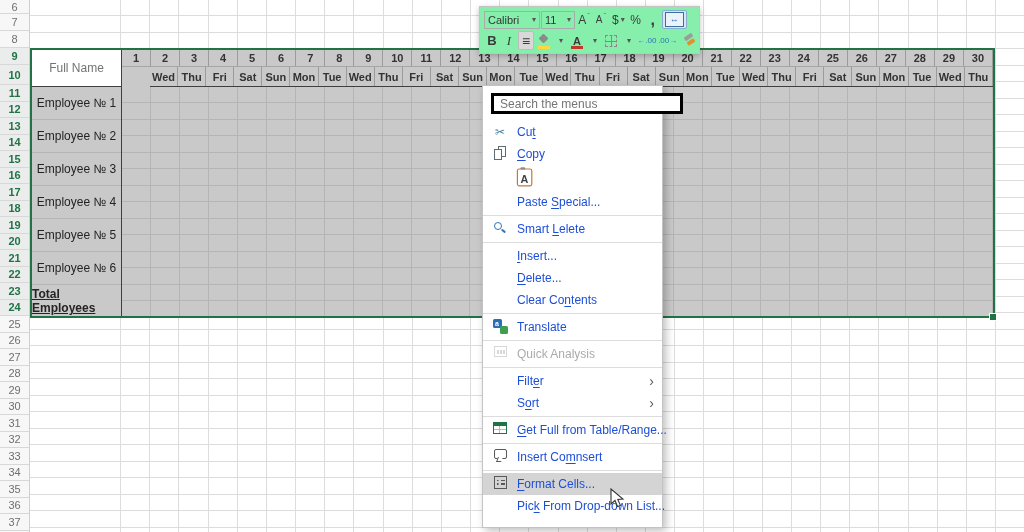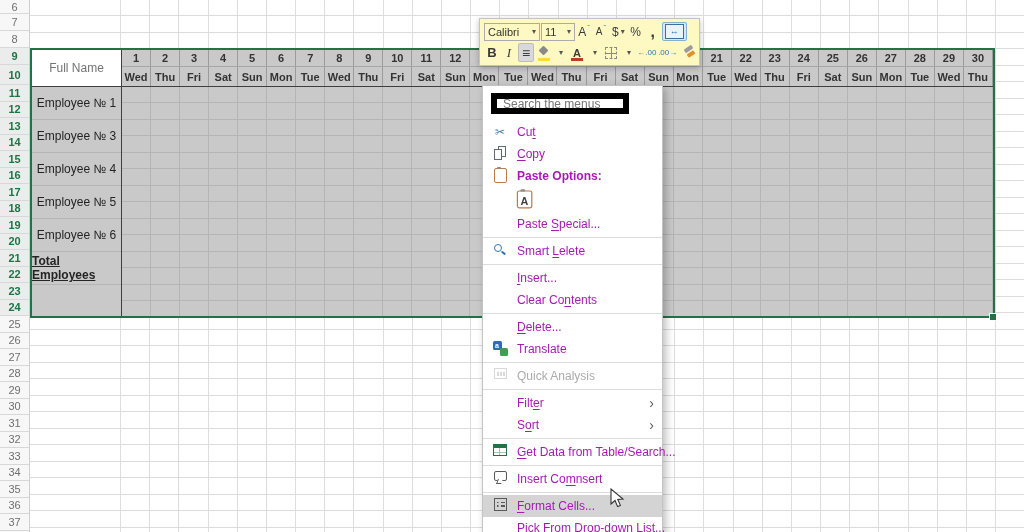--- a/index.html
+++ b/index.html
@@ -24,29 +24,29 @@
     border:2px solid #217346;box-sizing:border-box;overflow:hidden;}
   .fill-handle{position:absolute;left:989px;top:313px;width:6px;height:6px;background:#217346;border:1px solid #fff;z-index:5;}
   .name-col{position:absolute;left:0;top:0;width:90px;height:100%;border-right:1.6px solid #3f3f3f;box-sizing:border-box;background:#c9c9c9;}
   .fullname{height:37px;background:#fff;border-bottom:1.6px solid #3f3f3f;box-sizing:border-box;
     display:flex;align-items:center;justify-content:center;font-weight:400;font-size:12px;color:#737373;}
   .nblock{height:33px;display:flex;align-items:center;justify-content:center;font-size:12px;color:#242424;
     border-bottom:1px solid #b5b5b5;box-sizing:border-box;}
   .nblock.total{font-weight:700;text-decoration:underline;}
   .sel-head{position:absolute;left:90px;top:0;right:0;height:37px;}
   .r-nums{height:17px;display:flex;border-bottom:1px solid #a6a6a6;box-sizing:border-box;}
-  .r-names{height:20px;display:flex;border-bottom:1.6px solid #3f3f3f;box-sizing:border-box;}
+  .r-names{height:20px;display:flex;border-bottom:1.6px solid #3f3f3f;box-sizing:border-box;margin-left:28px;}
   .dcell{flex:1;display:flex;align-items:center;justify-content:center;font-size:11px;font-weight:600;color:#333;
     border-right:1px solid #9b9b9b;box-sizing:border-box;}
   .sel-body{position:absolute;left:90px;top:37px;right:0;bottom:0;
     background:repeating-linear-gradient(to bottom,transparent 0 15.5px,#b5b5b5 15.5px 16.5px),
                repeating-linear-gradient(to right,transparent 0 28.03px,#b5b5b5 28.03px 29.03px);}
 
   
-  .mini-toolbar{position:absolute;left:479px;top:18px;width:221px;z-index:20;background:#fef9c3;
+  .mini-toolbar{position:absolute;left:479px;top:6px;width:221px;z-index:20;background:#86efac;
     border:1px solid #c3c3c3;box-shadow:0 2px 6px rgba(0,0,0,.25);padding:2px 4px;box-sizing:border-box;}
   .tb-row{display:flex;align-items:center;height:21px;gap:1px;}
   .tb-btn{display:flex;align-items:center;justify-content:center;height:19px;min-width:16px;padding:0 2px;
     color:#3b3b3b;font-size:12px;border-radius:2px;box-sizing:border-box;}
   .tb-box{display:flex;align-items:center;justify-content:space-between;height:18px;border:1px solid #ababab;
     padding:0 3px;font-size:11px;color:#333;box-sizing:border-box;}
   .tb-caret{font-size:8px;color:#555;margin-left:2px;}
   .fontbox{width:56px}.sizebox{width:34px}
   .bold-b{font-weight:700;font-size:13px;}
   .italic-i{font-family:"Liberation Serif",serif;font-style:italic;font-size:13px;}
@@ -64,34 +64,34 @@
                linear-gradient(to right,transparent 0 5px,#8a8a8a 5px 6px,transparent 6px);}
   .painter{position:relative;width:15px;height:15px;}
   .painter::before{content:"";position:absolute;left:3px;top:2px;width:9px;height:4px;background:#9c9c9c;border-radius:1px;transform:rotate(-35deg);}
   .painter::after{content:"";position:absolute;left:6px;top:7px;width:8px;height:4px;background:#e0912f;border-radius:1px;transform:rotate(-35deg);}
   .mergeic{width:17px;height:13px;border:1px solid #3c6e9f;background:#eaf2fa;color:#2e75b6;
     font-size:9px;line-height:12px;text-align:center;font-weight:700;}
 
   
   .menu{position:absolute;left:482px;top:85px;width:181px;z-index:30;background:#fff;
     border:1px solid #c3c3c3;box-shadow:3px 3px 8px rgba(0,0,0,.25);box-sizing:border-box;padding-bottom:10px;}
-  .menu-search{display:block;width:138px;height:21px;margin:7px 8px 7px;border:6px solid #000000;
+  .menu-search{display:block;width:192px;height:21px;margin:7px 8px 7px;border:3px solid #000000;
     font-size:12px;padding:0 6px;box-sizing:border-box;outline:none;color:#333;font-family:inherit;}
   .menu-search::placeholder{color:#757575;}
   .mi{display:flex;align-items:center;height:22px;padding:0 8px 0 8px;box-sizing:content-box;}
   .mi.sep-after{border-bottom:1px solid #dcdcdc;padding-bottom:2px;margin-bottom:2px;}
   .mi.highlight{background:#d4d4d4;}
   .mi.bold .mi-label{font-weight:700;}
   .mi.disabled .mi-label{color:#ababab;}
   .mi.disabled .mi-ic{opacity:.45;}
   .mi.iconrow{height:26px;padding-left:32px;justify-content:flex-start;}
   .mi.iconrow .mi-ic{transform:scale(1.2);}
   .mi-ic{width:18px;min-width:18px;height:16px;position:relative;}
   .mi-ic>span{display:block;margin:0 auto;position:relative;}
-  .mi-label{margin-left:8px;font-size:12px;color:#a21caf;white-space:nowrap;}
+  .mi-label{margin-left:8px;font-size:12px;color:#1d4ed8;white-space:nowrap;}
   .accel{text-decoration:underline;text-underline-offset:2px;}
   .mi-arrow{margin-left:auto;color:#5a5a5a;font-size:14px;line-height:1;}
 
   
   .scissors{font-size:12px;color:#3d7a9e;text-align:center;line-height:16px;}
   .copy{width:12px;height:14px;margin-top:1px;}
   .copy::before{content:"";position:absolute;left:4px;top:0;width:6px;height:9px;border:1.2px solid #5f6b73;background:#fff;}
   .copy::after{content:"";position:absolute;left:0;top:3px;width:6px;height:9px;border:1.2px solid #5f6b73;background:#fff;}
   .clipboard,.clipboard-a{width:11px;height:13px;border:1.3px solid #bf7b3f;border-radius:2px;background:#fff;margin-top:1px;}
   .clipboard::before,.clipboard-a::before{content:"";position:absolute;top:-2.5px;left:2.5px;width:4px;height:2.5px;background:#8c8c8c;border-radius:1px;}
@@ -231,20 +231,21 @@
           <div class="dcell">Tue</div>
           <div class="dcell">Wed</div>
           <div class="dcell">Thu</div>
         </div>
     </div>
     <div class="name-col">
       <div class="fullname">Full Name</div>
       <div>
 
       <div class="nblock">Employee № 1</div>
+          <div class="nblock">Employee № 2</div>
           <div class="nblock">Employee № 3</div>
           <div class="nblock">Employee № 4</div>
           <div class="nblock">Employee № 5</div>
           <div class="nblock">Employee № 6</div>
           <div class="nblock total">Total Employees</div>
         </div>
     </div>
   </div>
   <div class="fill-handle"></div>
 
@@ -331,27 +332,20 @@
         <span class="mi-label"><span>Cu</span><span class="accel">t</span><span></span></span>
         <span class="mi-arrow"></span>
       </div>
         <div class="mi">
         <span class="mi-ic">
             <span class="copy"></span>
           </span>
         <span class="mi-label"><span></span><span class="accel">C</span><span>opy</span></span>
         <span class="mi-arrow"></span>
       </div>
-        <div class="mi bold">
-        <span class="mi-ic">
-            <span class="clipboard"></span>
-          </span>
-        <span class="mi-label"><span>Paste Options:</span><span class="accel"></span><span></span></span>
-        <span class="mi-arrow"></span>
-      </div>
         <div class="mi iconrow">
         <span class="mi-ic">
             <span class="clipboard-a"></span>
           </span>
         <span class="mi-label"><span></span><span class="accel"></span><span></span></span>
         <span class="mi-arrow"></span>
       </div>
         <div class="mi sep-after">
         <span class="mi-ic">
             <span></span>
@@ -366,32 +360,32 @@
         <span class="mi-label"><span>Smart </span><span class="accel">L</span><span>elete</span></span>
         <span class="mi-arrow"></span>
       </div>
         <div class="mi">
         <span class="mi-ic">
             <span></span>
           </span>
         <span class="mi-label"><span></span><span class="accel">I</span><span>nsert...</span></span>
         <span class="mi-arrow"></span>
       </div>
+        <div class="mi">
+        <span class="mi-ic">
+            <span></span>
+          </span>
+        <span class="mi-label"><span></span><span class="accel">D</span><span>elete...</span></span>
+        <span class="mi-arrow"></span>
+      </div>
         <div class="mi sep-after">
         <span class="mi-ic">
             <span></span>
           </span>
         <span class="mi-label"><span>Clear Co</span><span class="accel">n</span><span>tents</span></span>
-        <span class="mi-arrow"></span>
-      </div>
-        <div class="mi">
-        <span class="mi-ic">
-            <span></span>
-          </span>
-        <span class="mi-label"><span></span><span class="accel">D</span><span>elete...</span></span>
         <span class="mi-arrow"></span>
       </div>
         <div class="mi sep-after">
         <span class="mi-ic">
             <span class="translate"></span>
           </span>
         <span class="mi-label"><span>Translate</span><span class="accel"></span><span></span></span>
         <span class="mi-arrow"></span>
       </div>
         <div class="mi disabled sep-after">
@@ -412,21 +406,21 @@
         <span class="mi-ic">
             <span></span>
           </span>
         <span class="mi-label"><span>S</span><span class="accel">o</span><span>rt</span></span>
         <span class="mi-arrow">›</span>
       </div>
         <div class="mi sep-after">
         <span class="mi-ic">
             <span class="tableic"></span>
           </span>
-        <span class="mi-label"><span></span><span class="accel">G</span><span>et Data from Table/Search...</span></span>
+        <span class="mi-label"><span></span><span class="accel">G</span><span>et Full from Table/Range...</span></span>
         <span class="mi-arrow"></span>
       </div>
         <div class="mi sep-after">
         <span class="mi-ic">
             <span class="bubble"></span>
           </span>
         <span class="mi-label"><span>Insert Co</span><span class="accel">m</span><span>nsert</span></span>
         <span class="mi-arrow"></span>
       </div>
         <div class="mi highlight">

